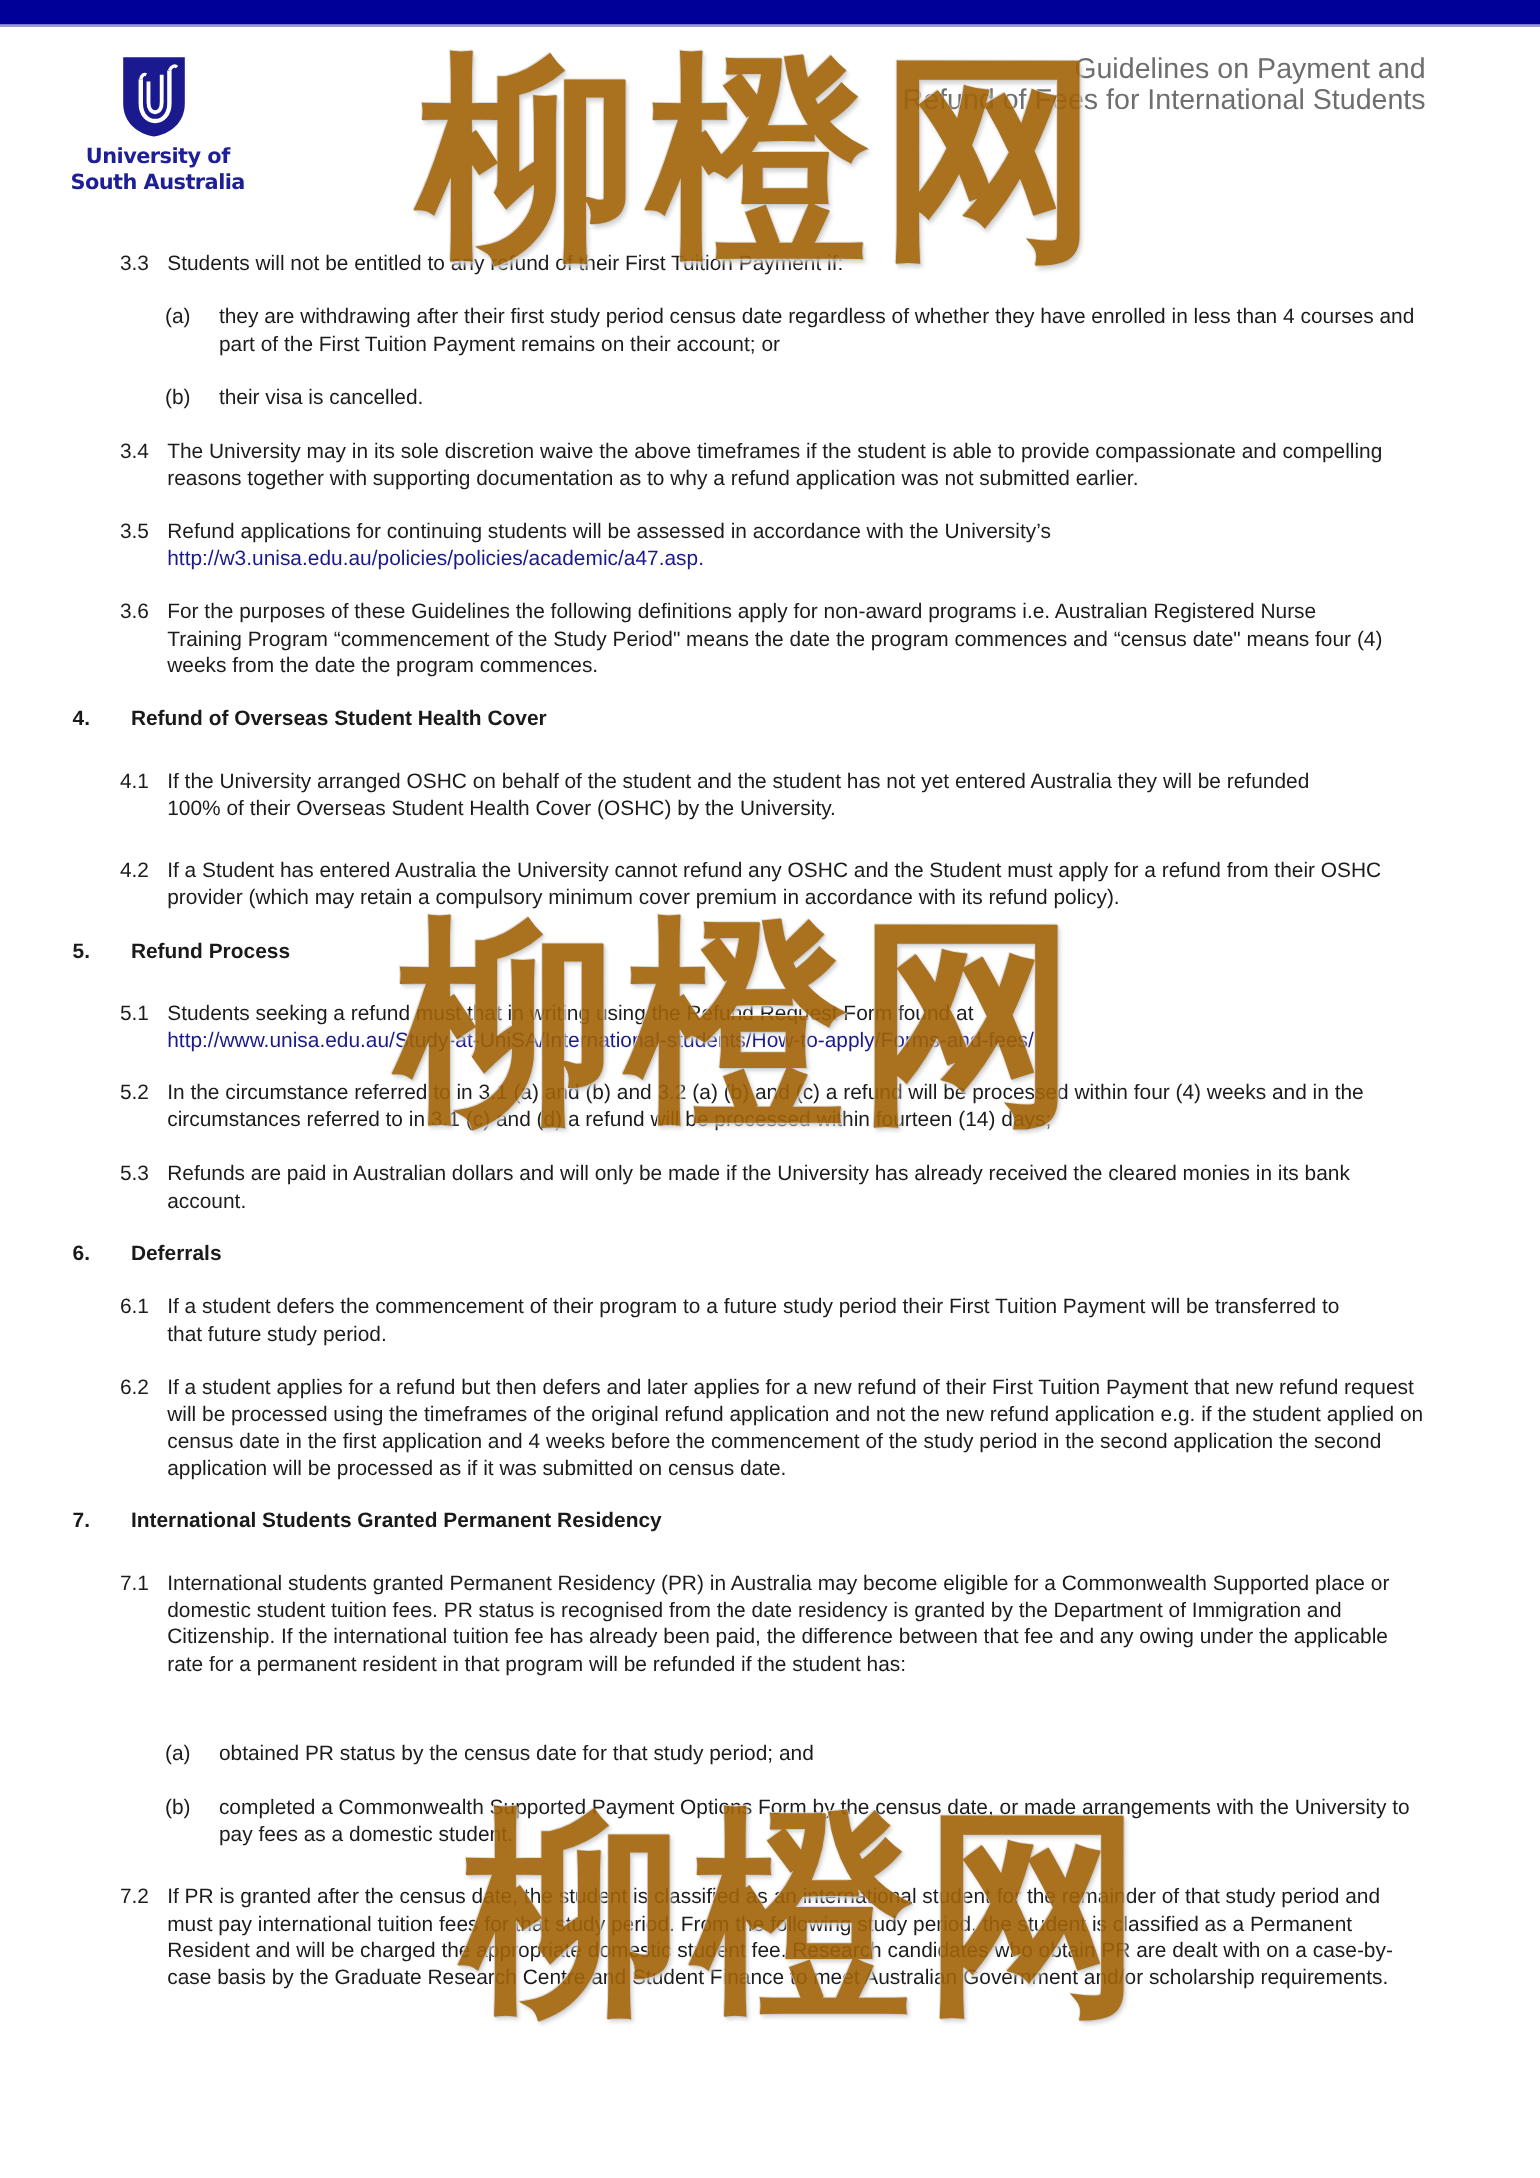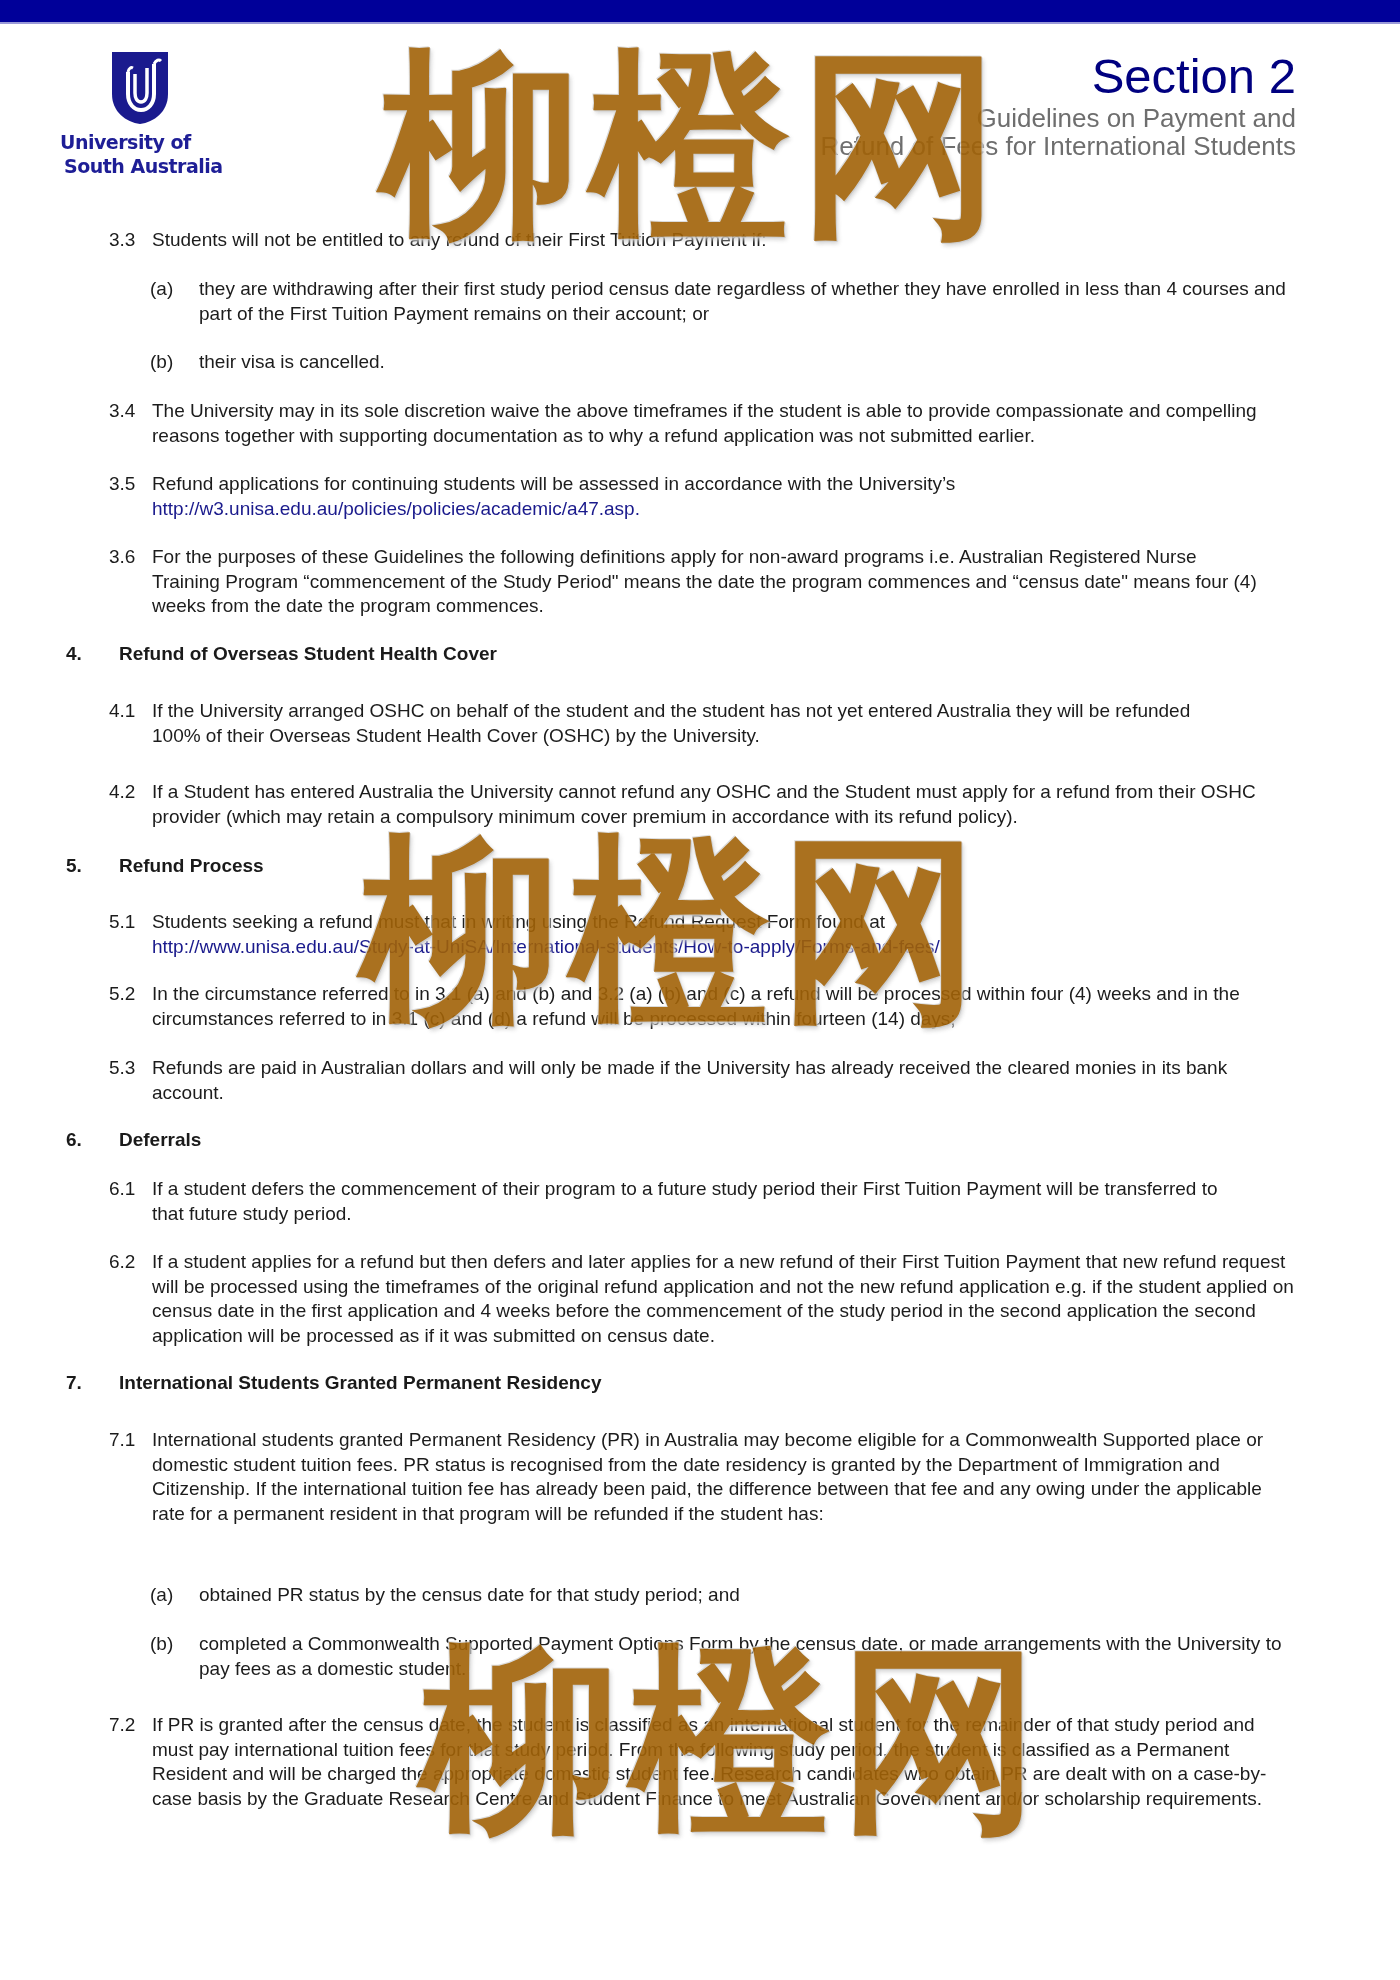--- a/index.html
+++ b/index.html
@@ -5,21 +5,21 @@
   html, body { margin: 0; padding: 0; }
   body {
     width: 1400px; height: 1980px; position: relative; overflow: hidden;
     background: #ffffff; color: #1a1a1a;
     font-family: "Liberation Sans", sans-serif;
   }
   .topbar { position: absolute; left: 0; top: 0; width: 1400px; height: 22px; background: #000099; border-bottom: 2px solid #9a9ad8; }
   .logo { position: absolute; left: 60px; top: 50px; width: 170px; }
   .logo svg { display: block; margin-left: 50px; }
   .logo-line { display: block; font-family: "DejaVu Sans", sans-serif; font-weight: bold; color: #1e1e96; font-size: 19px; line-height: 24px; letter-spacing: -0.5px; }
-  .logo-line.l1 { margin-top: 4px; }
+  .logo-line.l1 { margin-left: 18px; margin-top: 4px; }
   .logo-line.l2 { margin-left: 4px; }
   .header-right { position: absolute; right: 104px; top: 48px; text-align: right; }
   .section-title { font-size: 49px; color: #000080; line-height: 56px; }
   .subtitle { font-size: 26px; color: #6e6e6e; line-height: 28px; }
 
   .watermark { position: absolute; font-family: "DejaVu Sans", sans-serif; font-weight: bold; font-size: 200px; color: #a16207; opacity: 0.9; letter-spacing: 10px;
     text-shadow: 1px 1px 0 #c8c8c8, -1px -1px 0 #d8d8d8, 2px 3px 4px #d0d0d0; pointer-events: none; z-index: 2; line-height: 200px; }
   .wm1 { left: 380px; top: 45px; }
   .wm2 { left: 360px; top: 830px; }
   .wm3 { left: 420px; top: 1640px; }
@@ -46,21 +46,20 @@
     <path d="M18 22 V44 C18 54 24 60 31 60 C38 60 44 54 44 44 V14" fill="none" stroke="#ffffff" stroke-width="4"></path>
     <path d="M25 24 V43 C25 48 27 52 31 52 C35 52 37 48 37 43 V18" fill="none" stroke="#ffffff" stroke-width="3.5"></path>
     <path d="M44 14 C46 10 49 9 51 11" fill="none" stroke="#ffffff" stroke-width="3"></path>
     <path d="M18 22 C19 18 21 17 23 18" fill="none" stroke="#ffffff" stroke-width="3"></path>
   </svg>
   <span class="logo-line l1">University of</span>
   <span class="logo-line l2">South Australia</span>
 </div>
 
 <div class="header-right">
-  <div class="section-title">Section 2</div>
   <div class="subtitle">Guidelines on Payment and</div>
   <div class="subtitle">Refund of Fees for International Students</div>
 </div>
 
 <div class="watermark wm1">柳橙网</div>
 <div class="watermark wm2">柳橙网</div>
 <div class="watermark wm3">柳橙网</div>
 
 <div class="content">
 

